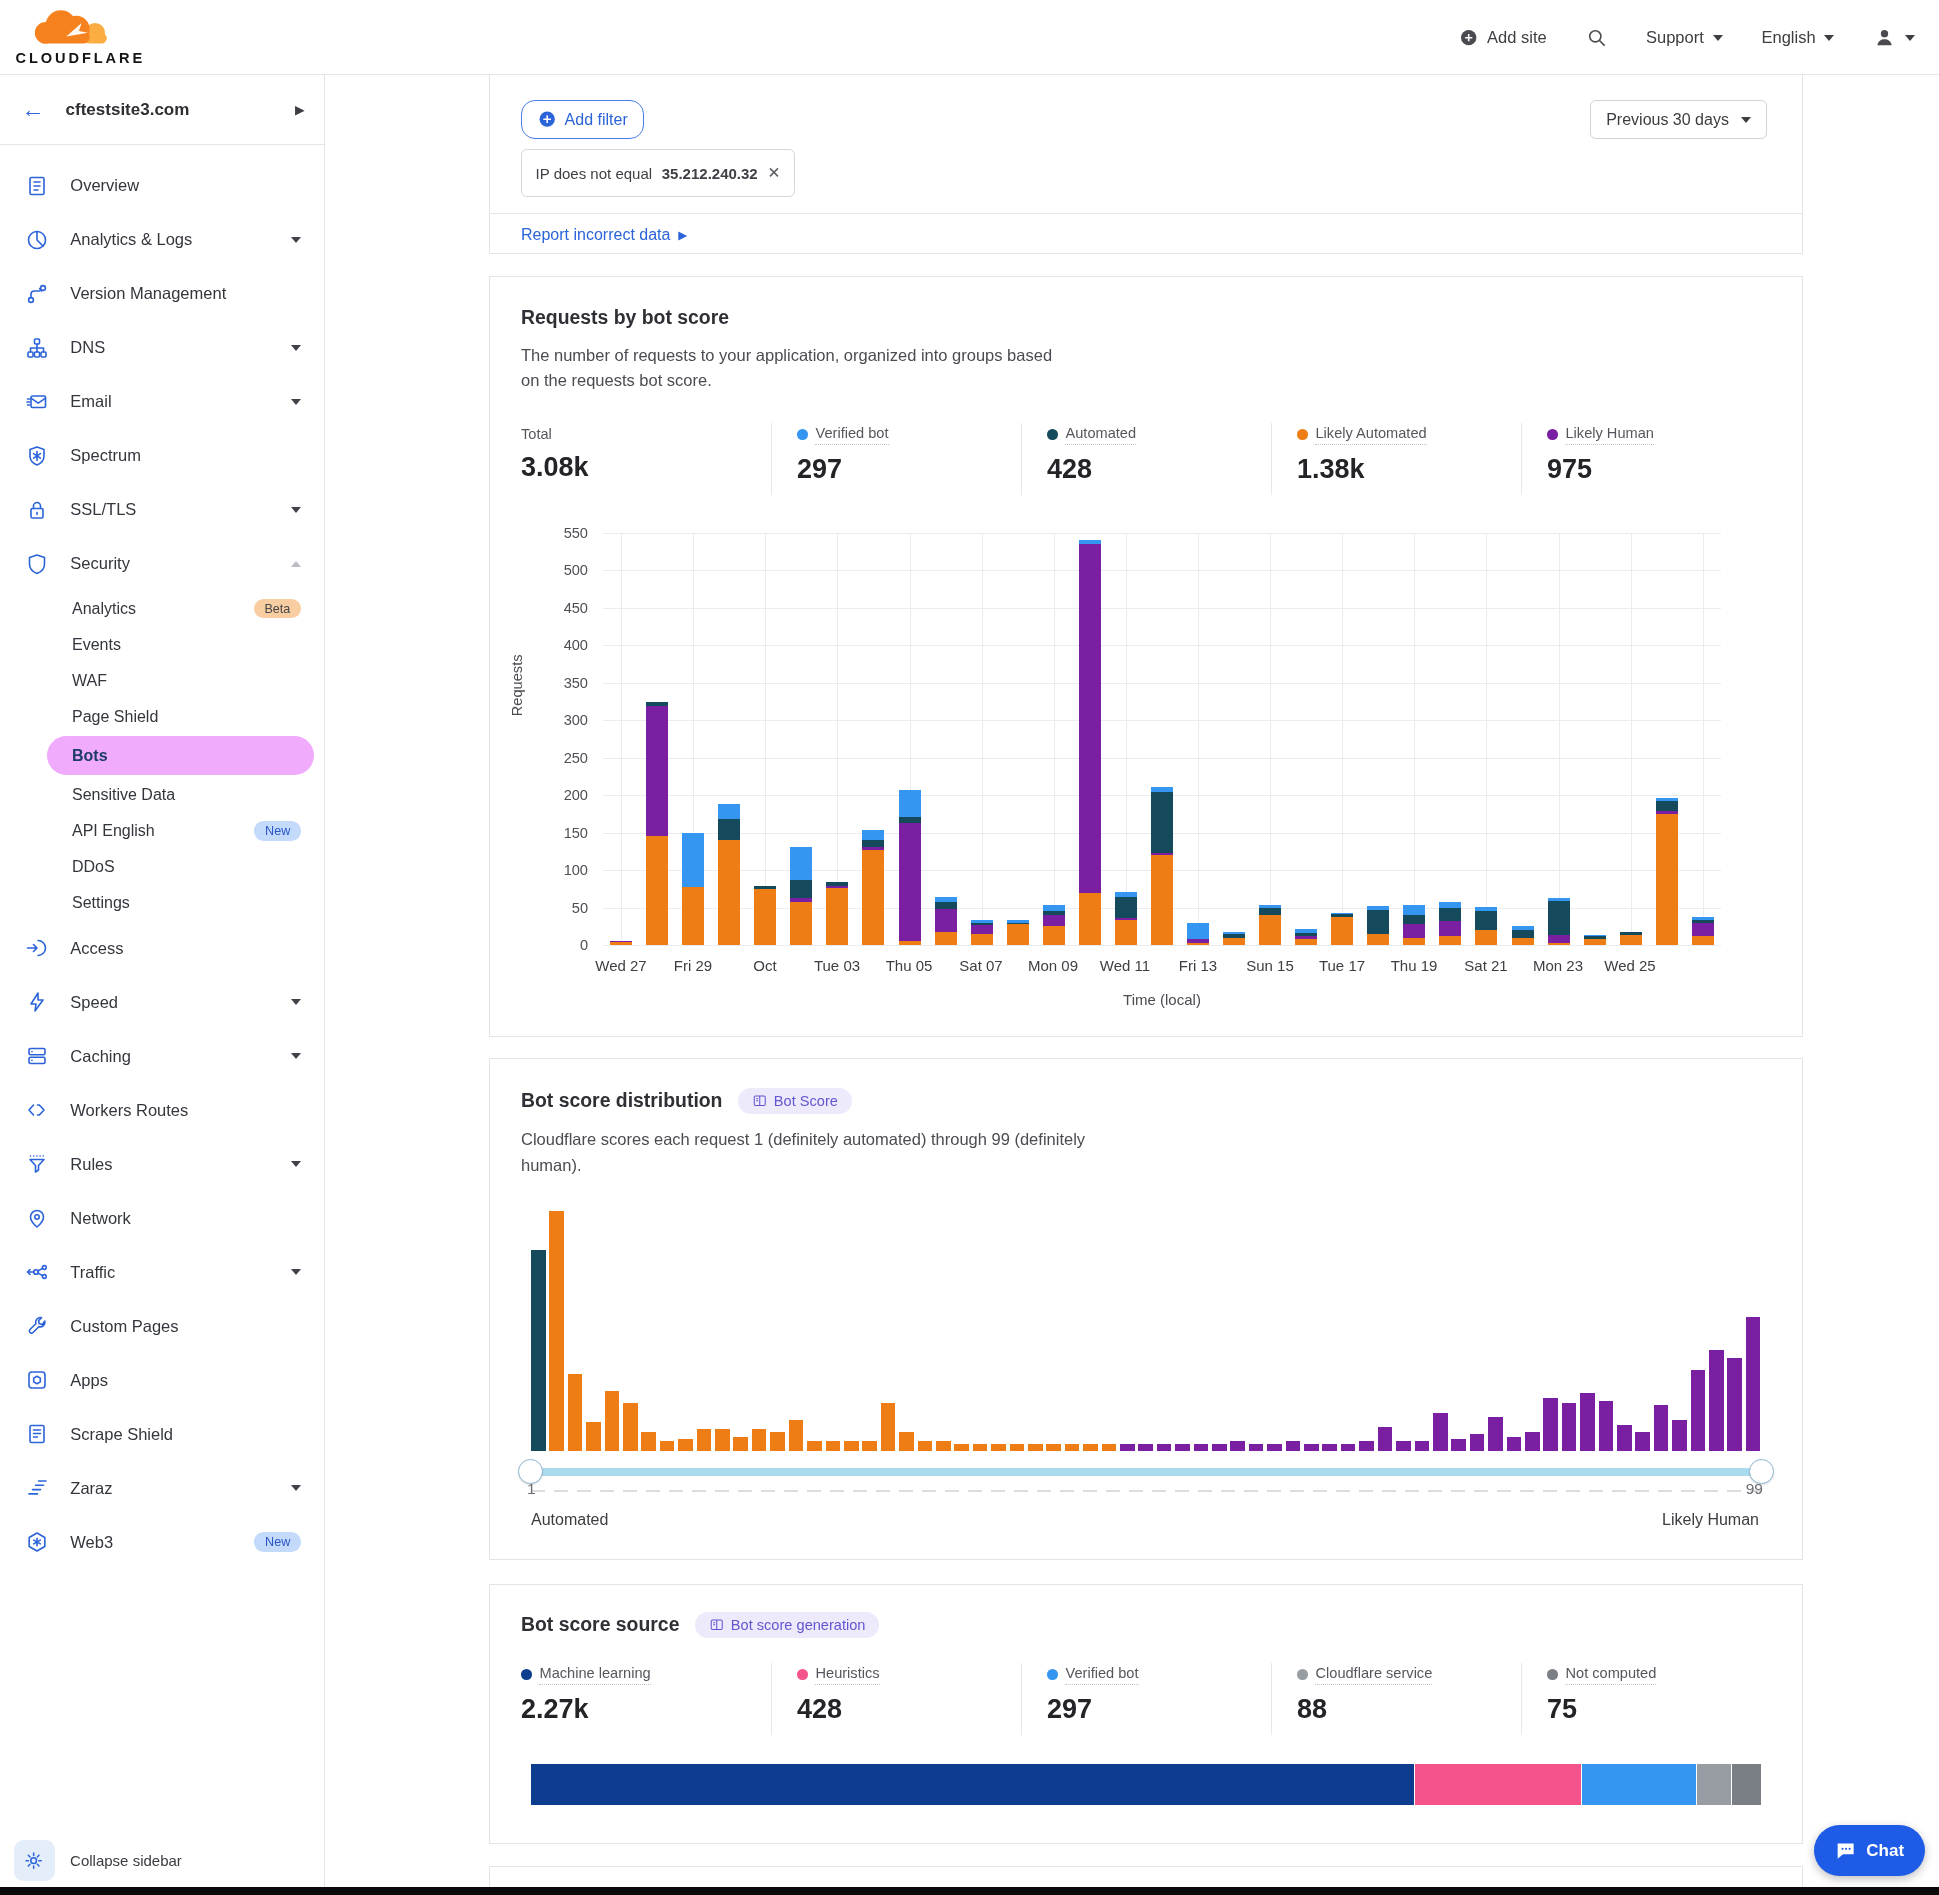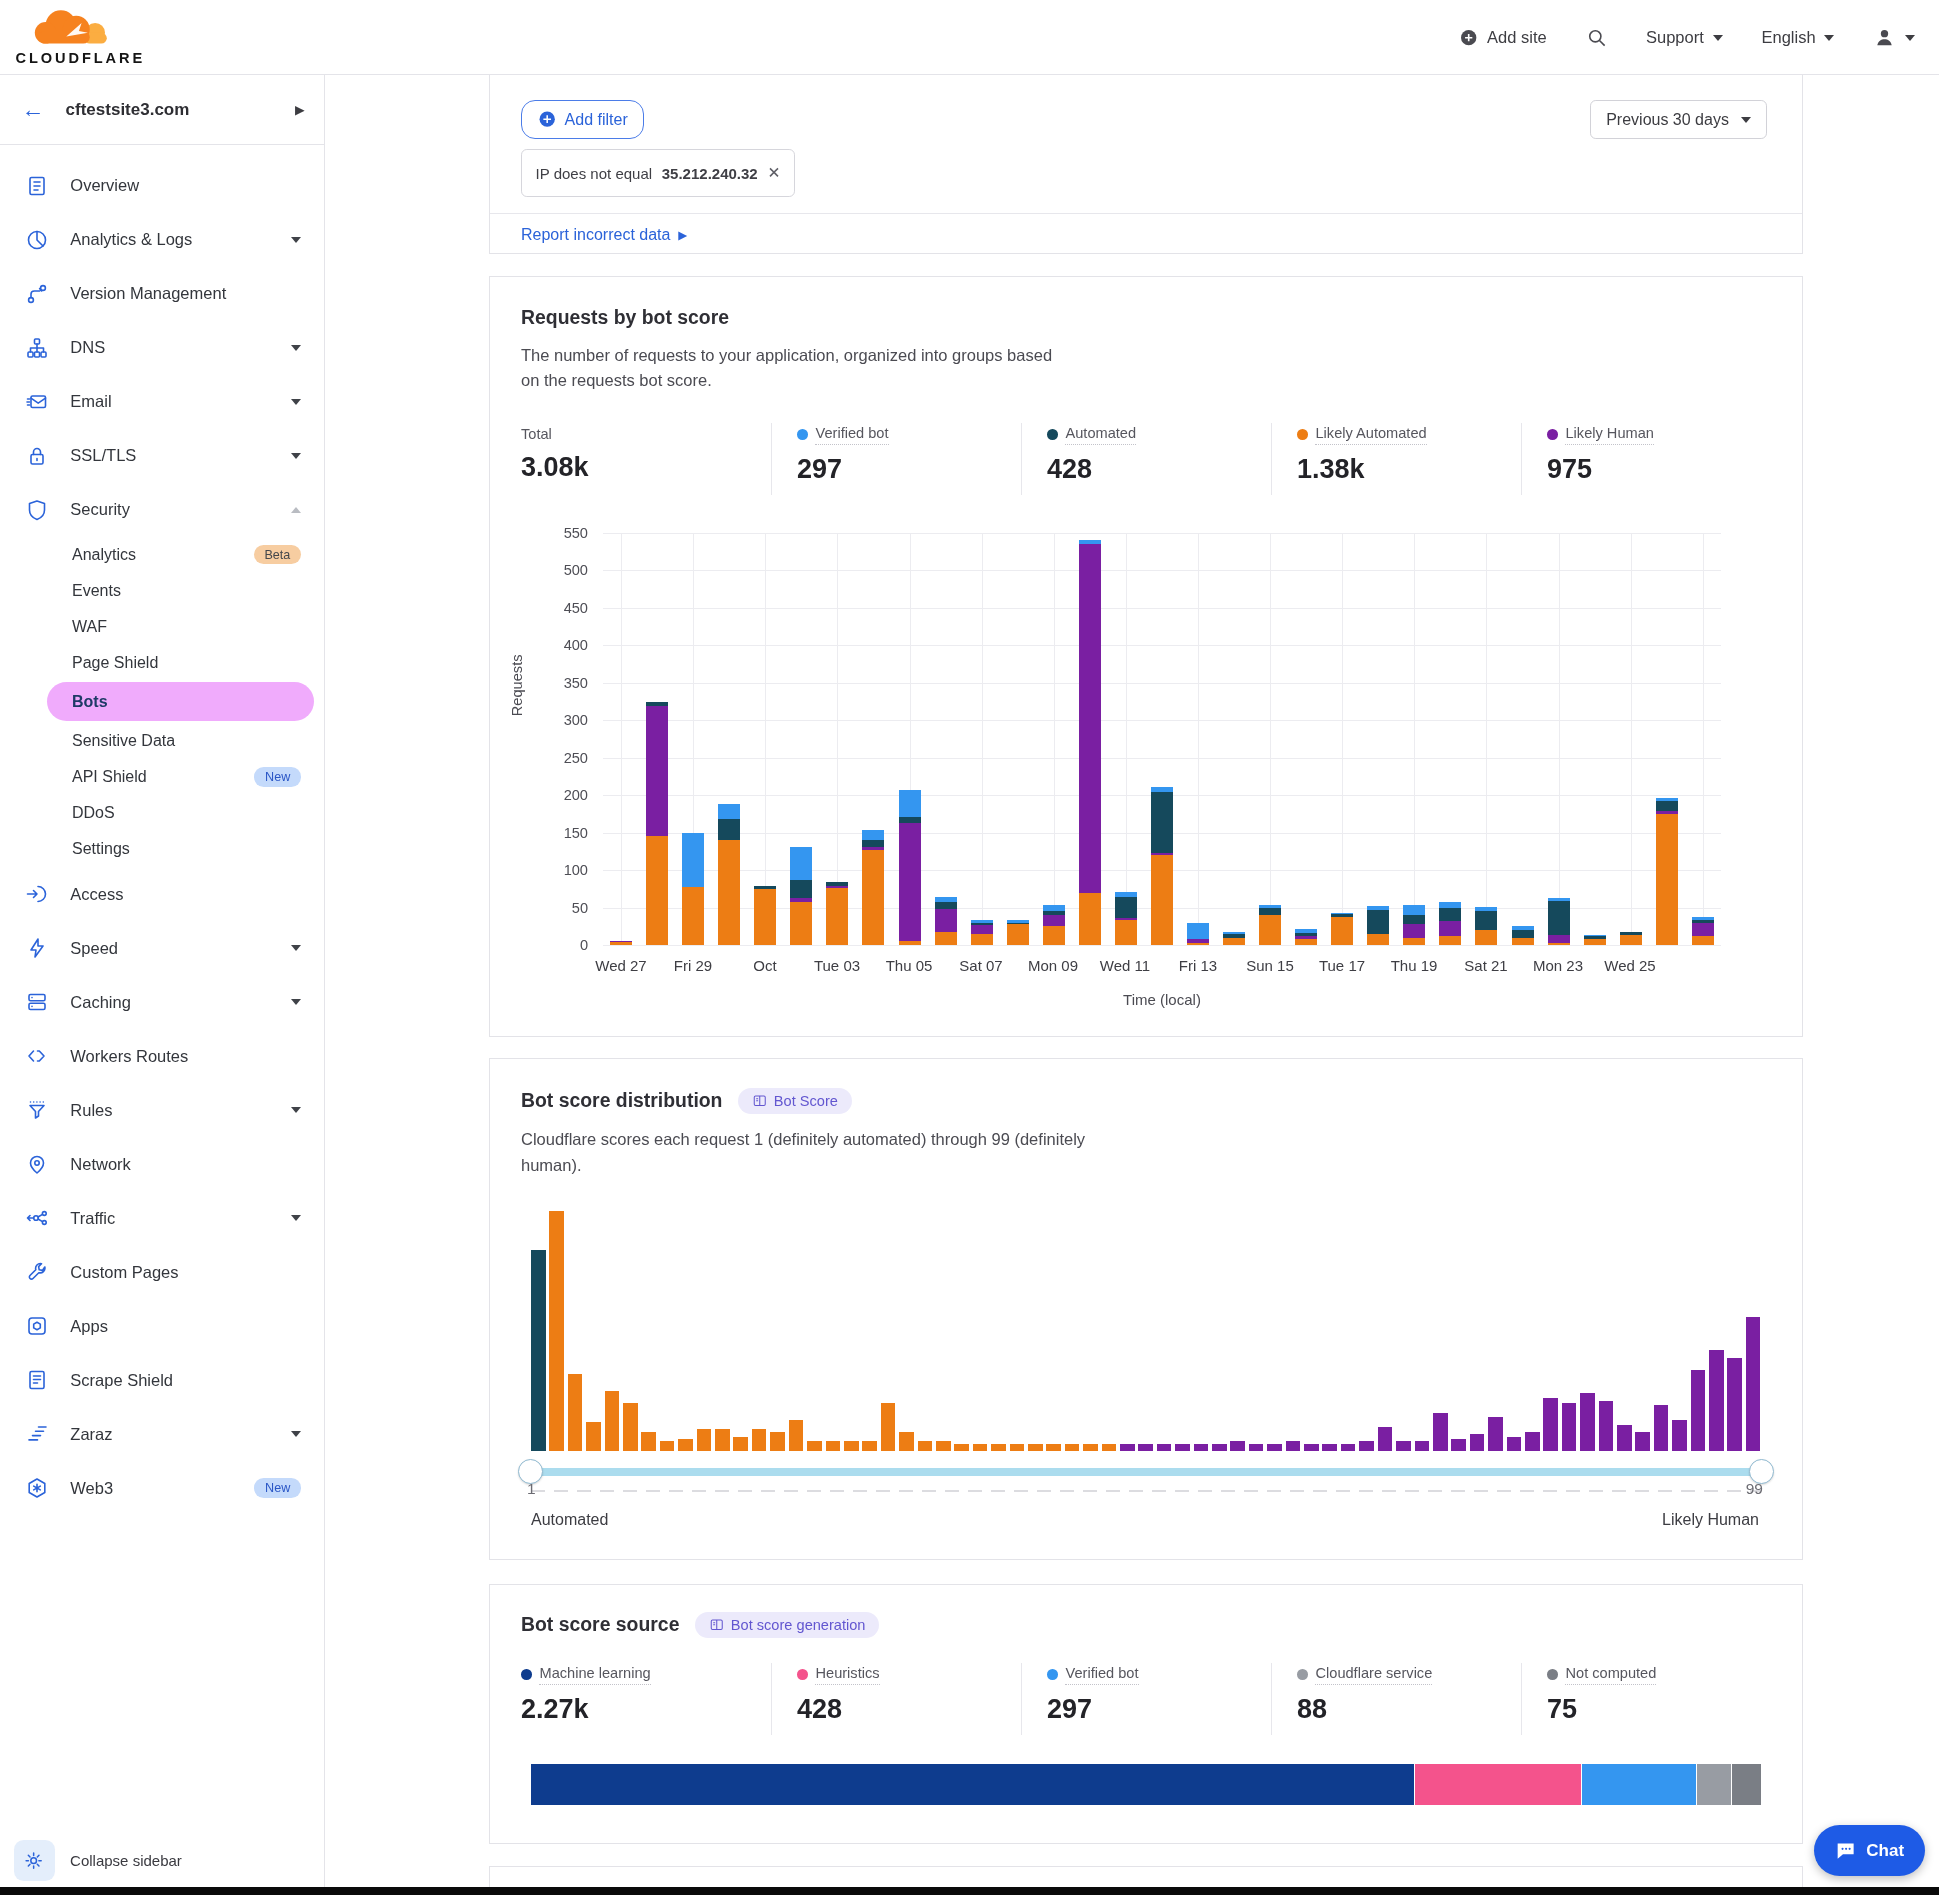--- a/index.html
+++ b/index.html
@@ -210,20 +210,27 @@
       <div class="nav-item">
         <span class="nav-icon"><svg viewBox="0 0 24 24">
             <rect x="6" y="6" width="14.5" height="11.5" rx="1.5"></rect>
             <path d="M6 8.2l7.2 5 7.3-5M2.5 9h2M2 12h2.5M2.5 15h2"></path>
           </svg></span>
         <span class="nav-label">Email</span>
         <span class="chev down"></span>
       </div>
       <div class="nav-item">
         <span class="nav-icon"><svg viewBox="0 0 24 24">
+            <path d="M12 3l7 2.5V12c0 4.5-3 7.4-7 8.9-4-1.5-7-4.4-7-8.9V5.5z"></path>
+            <path d="M12 7.5v9M8.6 9.7l6.8 4.4M15.4 9.7l-6.8 4.4"></path>
+          </svg></span>
+        <span class="nav-label">Spectrum</span>
+      </div>
+      <div class="nav-item">
+        <span class="nav-icon"><svg viewBox="0 0 24 24">
             <rect x="6" y="10.5" width="12" height="9.5" rx="1.5"></rect>
             <path d="M8.5 10.5V8a3.5 3.5 0 0 1 7 0v2.5M12 14.5v2"></path>
           </svg></span>
         <span class="nav-label">SSL/TLS</span>
         <span class="chev down"></span>
       </div>
       <div class="nav-item">
         <span class="nav-icon"><svg viewBox="0 0 24 24">
             <path d="M12 3l7.5 2.5V12c0 4.8-3.2 7.9-7.5 9.5C7.7 19.9 4.5 16.8 4.5 12V5.5z"></path>
           </svg></span>
@@ -243,21 +250,21 @@
       <div class="nav-item sub">
         <span class="nav-label">Page Shield</span>
       </div>
       <div class="nav-item sub selected">
         <span class="nav-label">Bots</span>
       </div>
       <div class="nav-item sub">
         <span class="nav-label">Sensitive Data</span>
       </div>
       <div class="nav-item sub">
-        <span class="nav-label">API Shield</span>
+        <span class="nav-label">API English</span>
         <span class="badge new">New</span>
       </div>
       <div class="nav-item sub">
         <span class="nav-label">DDoS</span>
       </div>
       <div class="nav-item sub">
         <span class="nav-label">Settings</span>
       </div>
       <div class="nav-item">
         <span class="nav-icon"><svg viewBox="0 0 24 24">

